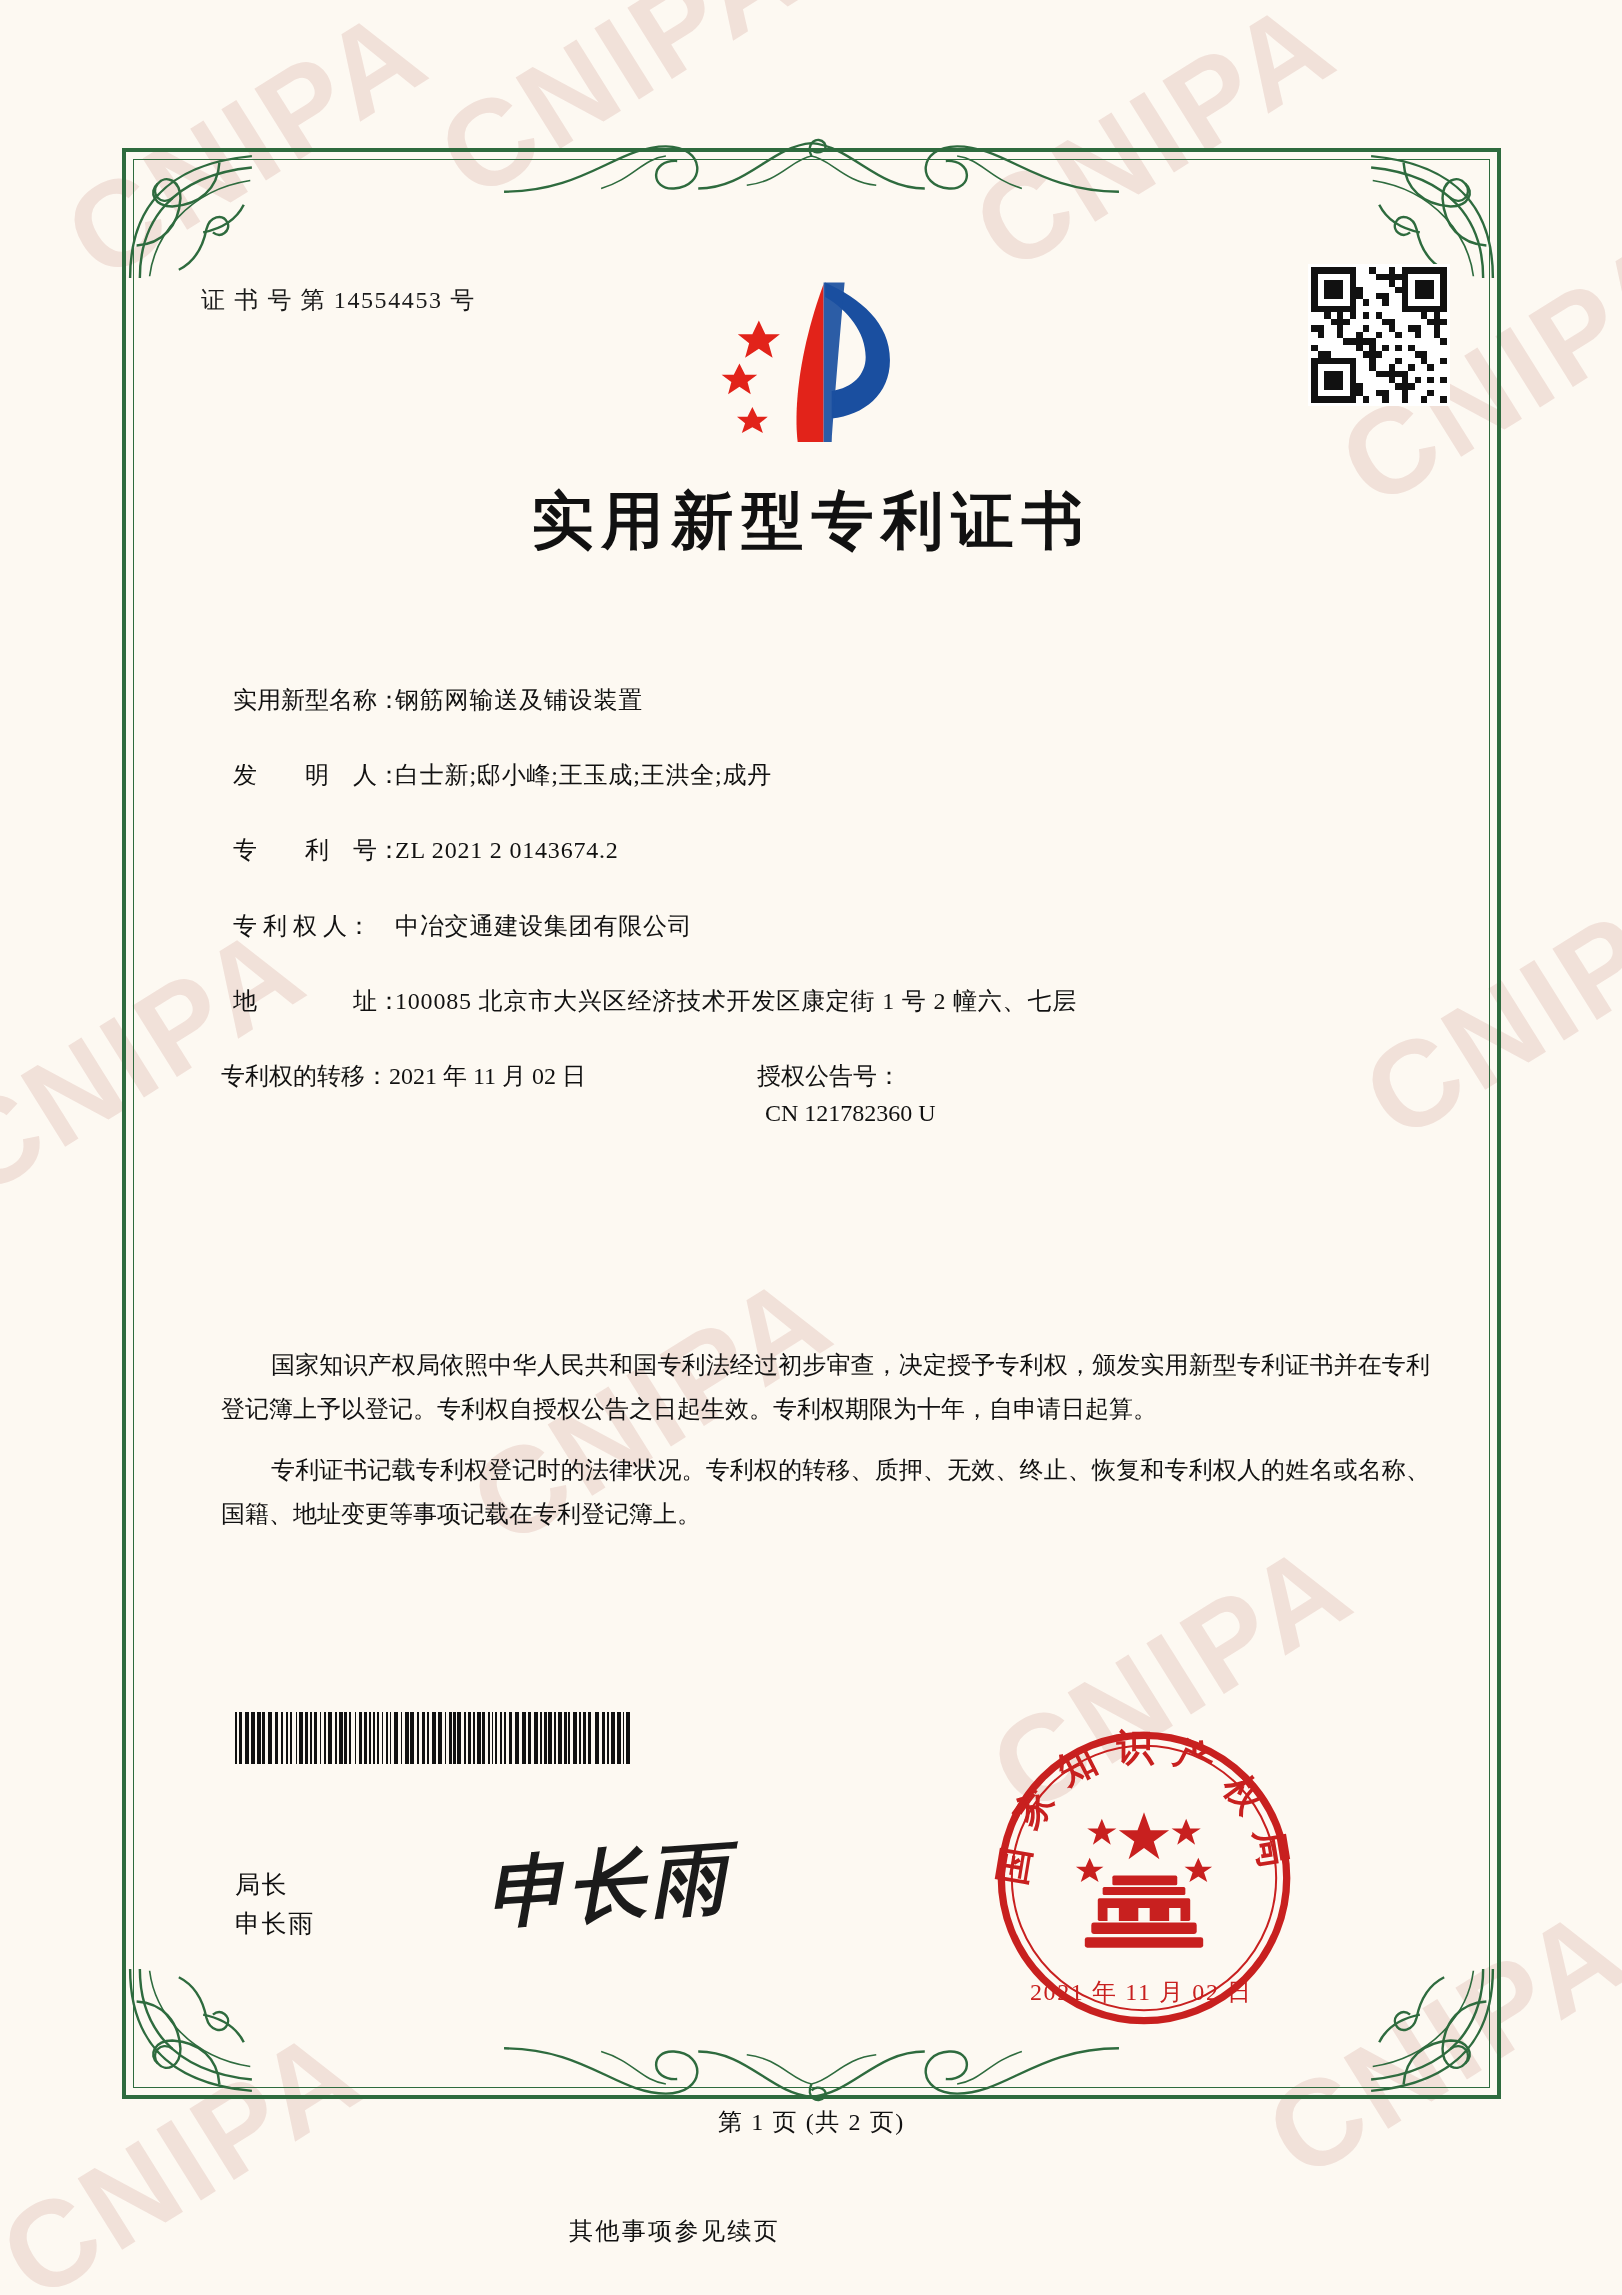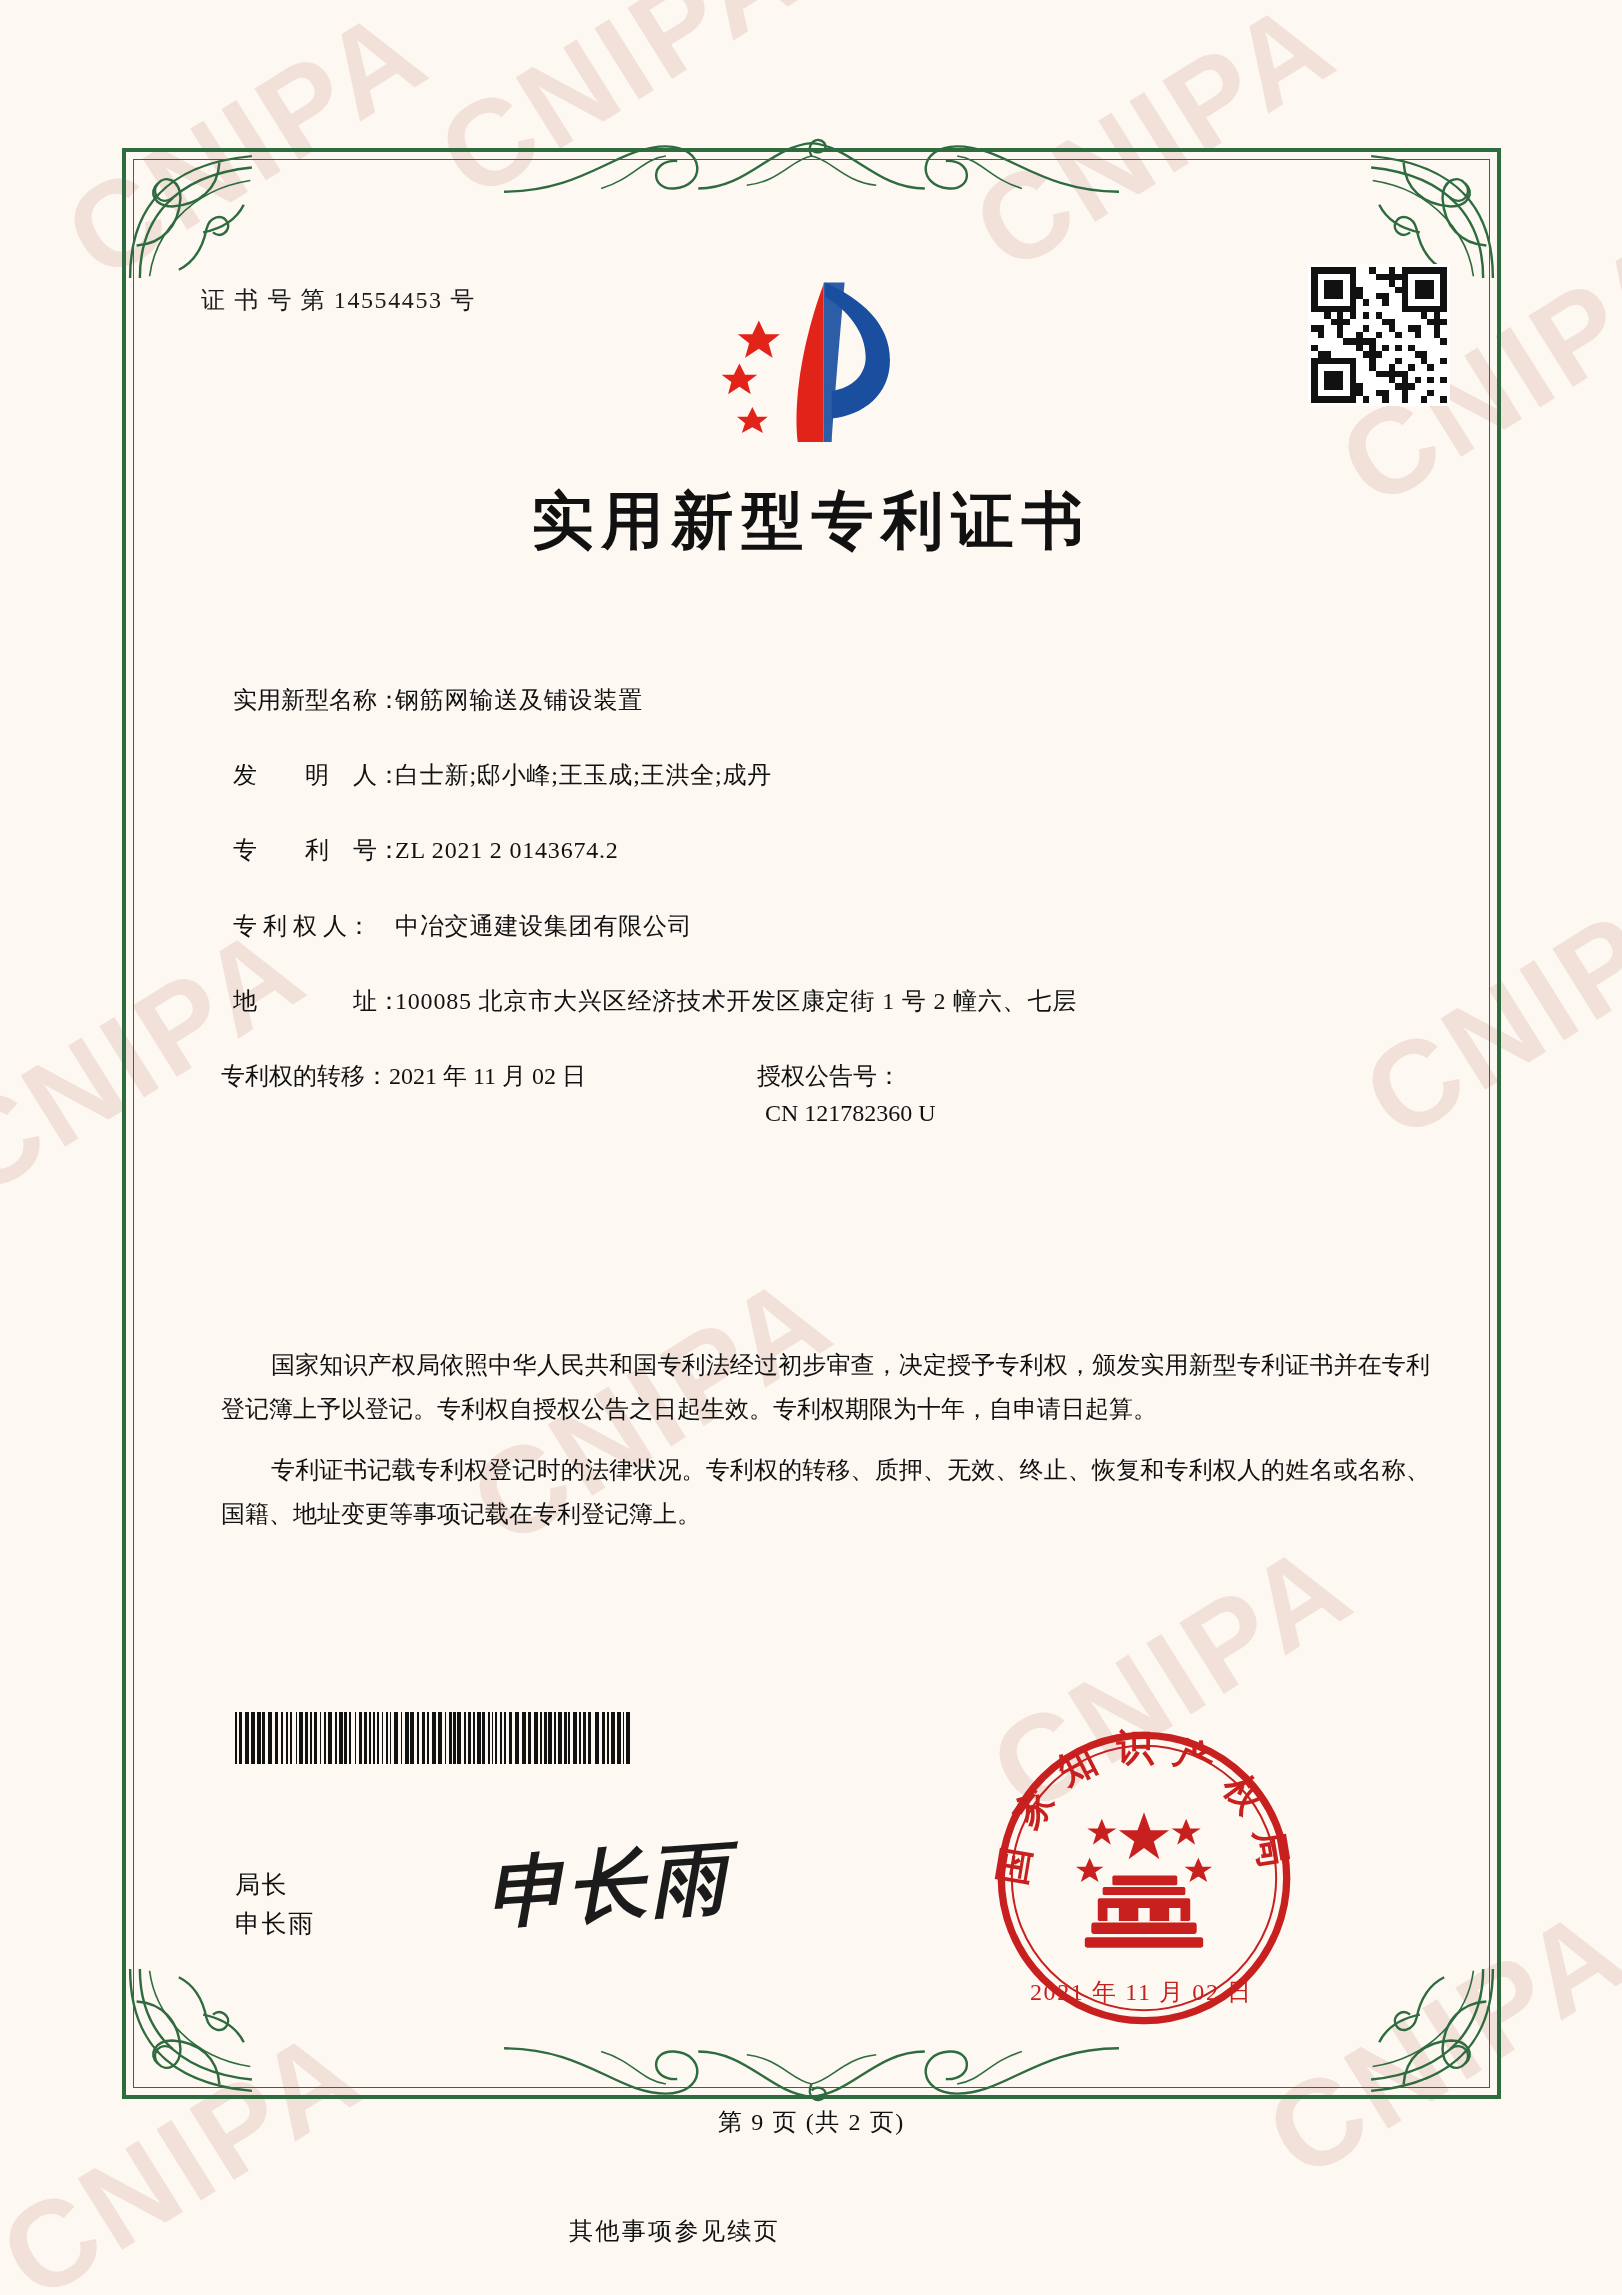--- a/index.html
+++ b/index.html
@@ -1027,16 +1027,16 @@
       <defs>
         <path id="sealArc" d="M 40 185 A 145 145 0 0 1 330 185"></path>
       </defs>
       <text font-family="'DejaVu Serif', serif" font-size="46" font-weight="bold" fill="#c8201f" letter-spacing="22">
         <textPath href="#sealArc" startOffset="50%" text-anchor="middle">国家知识产权局</textPath>
       </text>
     </g>
   </svg>
   <div class="seal-date">2021 年 11 月 02 日</div>
 
-  <div class="page-num">第 9 页 (共 2 页)</div>
+  <div class="page-num">第 1 页 (共 2 页)</div>
   <div class="footnote">其他事项参见续页</div>
 </div>
 
 
 </body></html>

